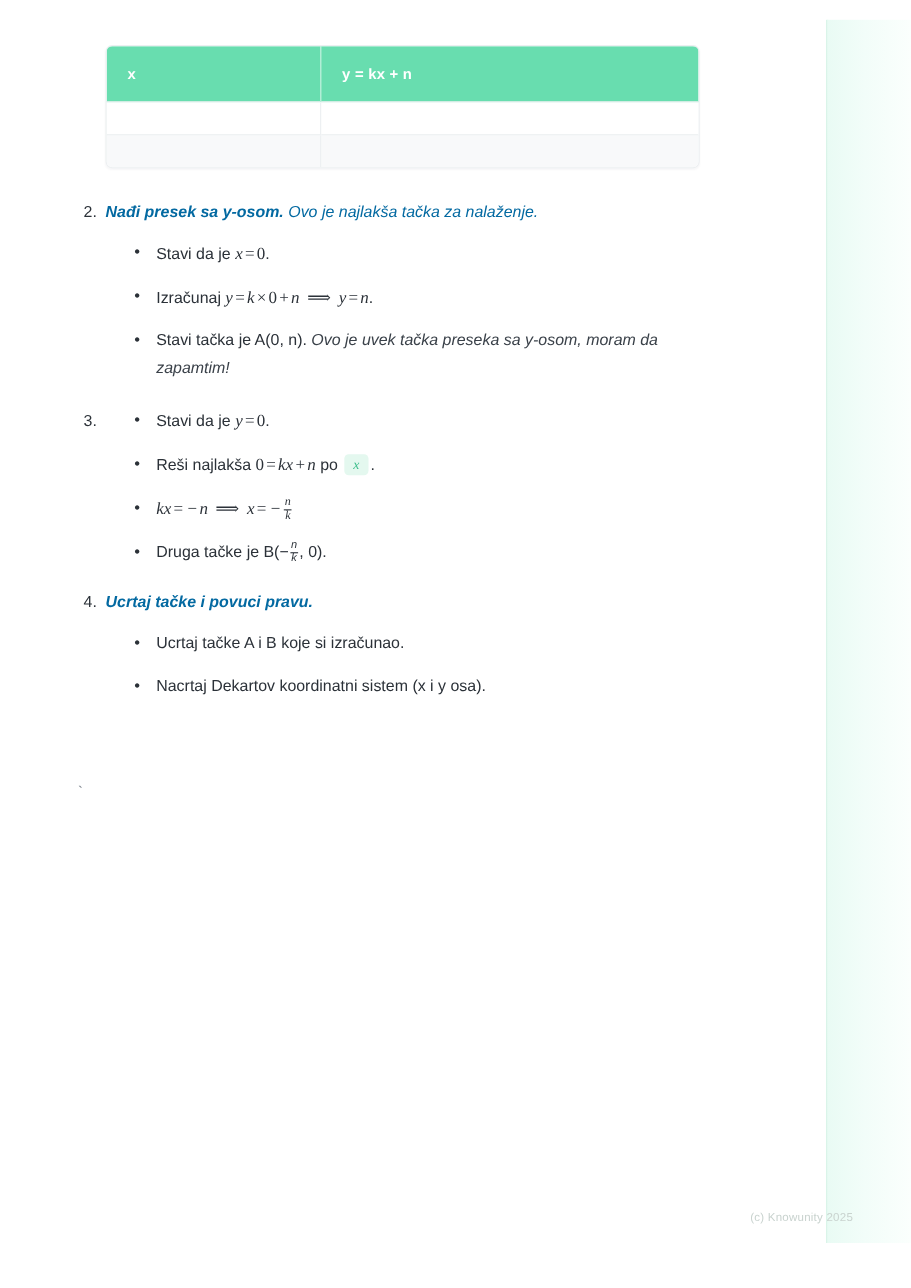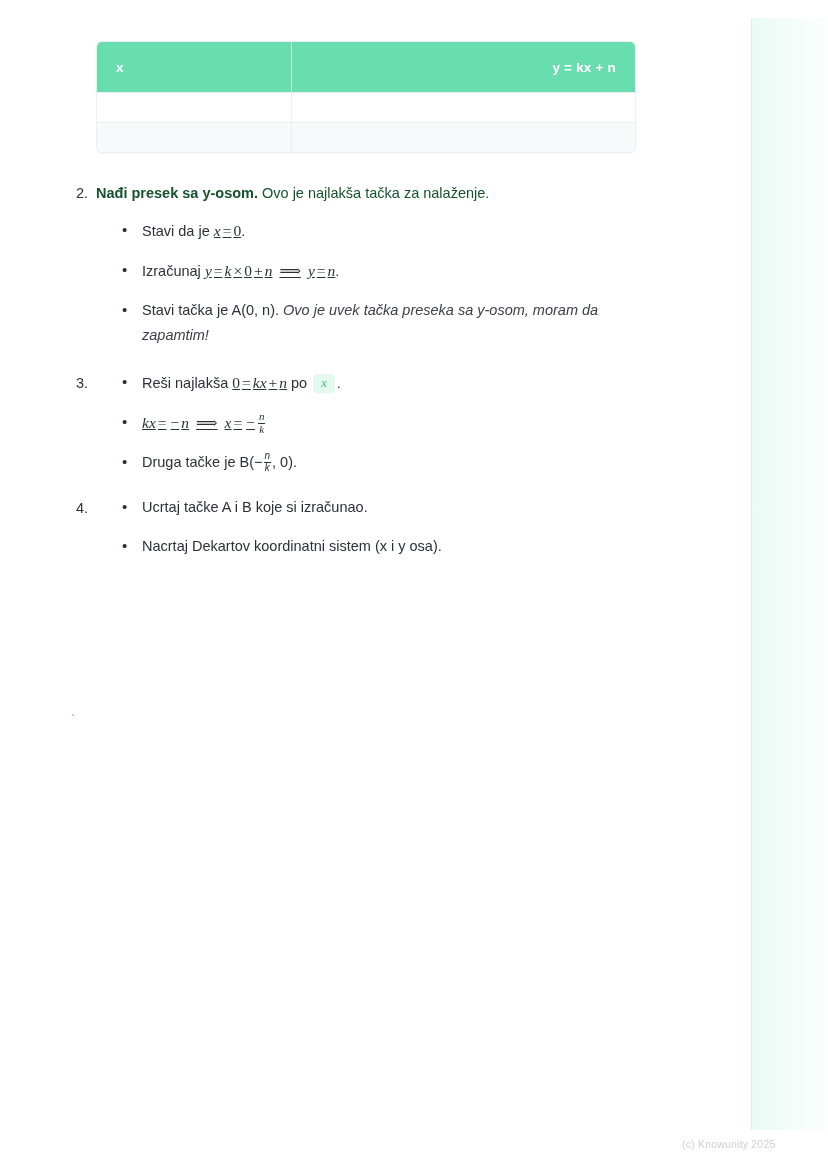--- a/index.html
+++ b/index.html
@@ -65,21 +65,21 @@
     background: #68ddaf;
     color: #ffffff;
     text-align: left;
     font-size: 13.5px;
     font-weight: 600;
     letter-spacing: .2px;
     padding: 16px 19px;
     height: 18px;
     border-right: 1px solid rgba(255,255,255,.55);
   }
-  table.data-table th:last-child { border-right: none; text-align: right; }
+  table.data-table th:last-child { border-right: none; }
   table.data-table td {
     height: 29px;
     padding: 0 19px;
     border-top: 1px solid #eceff1;
     border-right: 1px solid #eceff1;
     font-size: 13.5px;
     color: #2b3138;
   }
   table.data-table td:last-child { border-right: none; }
   table.data-table tbody tr:nth-child(1) td { background: #ffffff; }
@@ -102,21 +102,22 @@
     position: absolute;
     left: 76px;
     top: 0;
     font-size: 14.5px;
     line-height: 26px;
     color: #2b3138;
   }
   .step-head {
     font-size: 14.5px;
     line-height: 26px;
-    color: #14532d;
+    color: #0369a1;
+    font-style: italic;
   }
   .step-head b { font-weight: 700; }
 
   ul.sub {
     list-style: none;
     margin: 12px 0 0 0;
     padding: 0 0 0 26px;
   }
   ul.sub > li {
     position: relative;
@@ -139,21 +140,20 @@
   li i, .emph {
     font-style: italic;
     color: #3a4149;
   }
 
   
   .m {
     font-family: "Liberation Serif", "DejaVu Serif", serif;
     font-size: 15.5px;
     white-space: nowrap;
-    text-decoration: underline;
   }
   .m .v { font-style: italic; }
   .m .op { font-style: normal; padding: 0 2px; }
   .m .arrow {
     font-style: normal;
     padding: 0 7px;
     font-size: 15px;
   }
   .frac {
     display: inline-block;
@@ -193,21 +193,21 @@
     top: 713px;
     font-family: "Liberation Mono", monospace;
     font-size: 13px;
     color: #7b838c;
   }
 
   
   .watermark {
     position: absolute;
     left: 682px;
-    top: 1138px;
+    top: 1101px;
     font-size: 10.5px;
     color: #c9d3cf;
     letter-spacing: .2px;
     white-space: nowrap;
   }
 </style>
 </head>
 <body>
 
 <div class="page">
@@ -253,33 +253,39 @@
         <li>
           <span>Stavi tačka je </span><b>A(0, n)</b><span>. </span><i>Ovo je uvek tačka preseka sa y-osom, moram da zapamtim!</i>
         </li>
       </ul>
     </div>
 
     <div class="step" style="margin-top:22px;">
       <span class="step-num">3.</span>
       <ul class="sub">
         <li>
+          <span>Stavi da je </span><span class="m"><span class="v">y</span><span class="op">=</span>0</span><span>.</span>
+        </li>
+        <li>
           <span>Reši najlakša </span><span class="m">0<span class="op">=</span><span class="v">kx</span><span class="op">+</span><span class="v">n</span></span><span> po </span><span class="chip">x</span><span>.</span>
         </li>
         <li>
           <span class="m"><span class="v">kx</span><span class="op">=</span><span class="op">−</span><span class="v">n</span><span class="arrow">⟹</span><span class="v">x</span><span class="op">=</span><span class="op">−</span><span class="frac"><span class="num">n</span><span class="den">k</span></span></span>
         </li>
         <li>
           <span>Druga tačke je </span><b>B(<span class="op">−</span><span class="frac" style="font-size:10px;"><span class="num">n</span><span class="den">k</span></span>, 0)</b><span>.</span>
         </li>
       </ul>
     </div>
 
     <div class="step" style="margin-top:20px;">
       <span class="step-num">4.</span>
+      <div class="step-head">
+        <b>Ucrtaj tačke i povuci pravu.</b><span></span>
+      </div>
       <ul class="sub">
         <li>Ucrtaj tačke A i B koje si izračunao.</li>
         <li>Nacrtaj Dekartov koordinatni sistem (x i y osa).</li>
       </ul>
     </div>
 
   </div>
 
   <div class="backtick">`</div>
 

